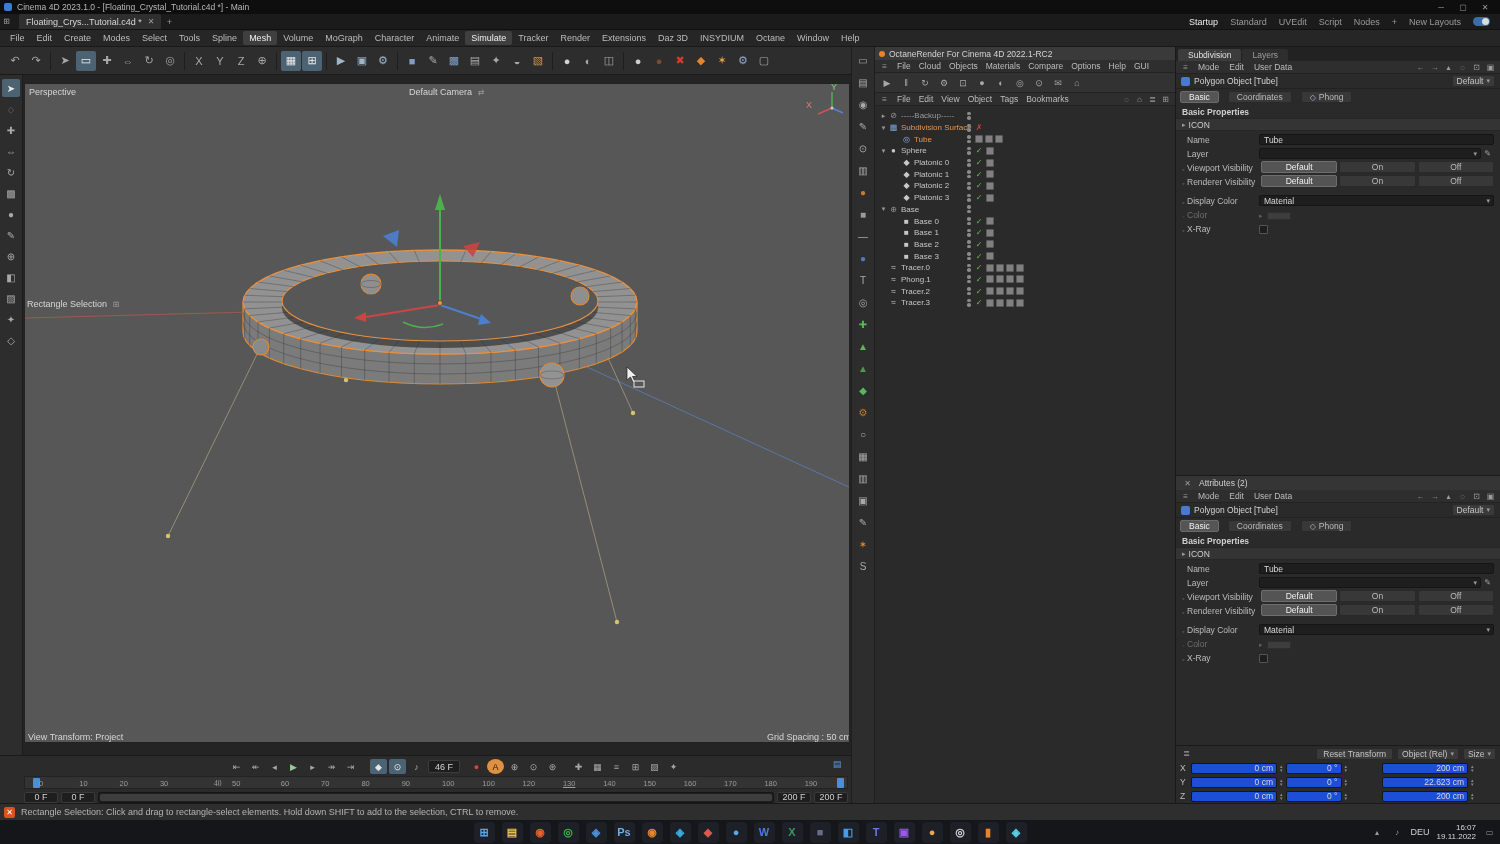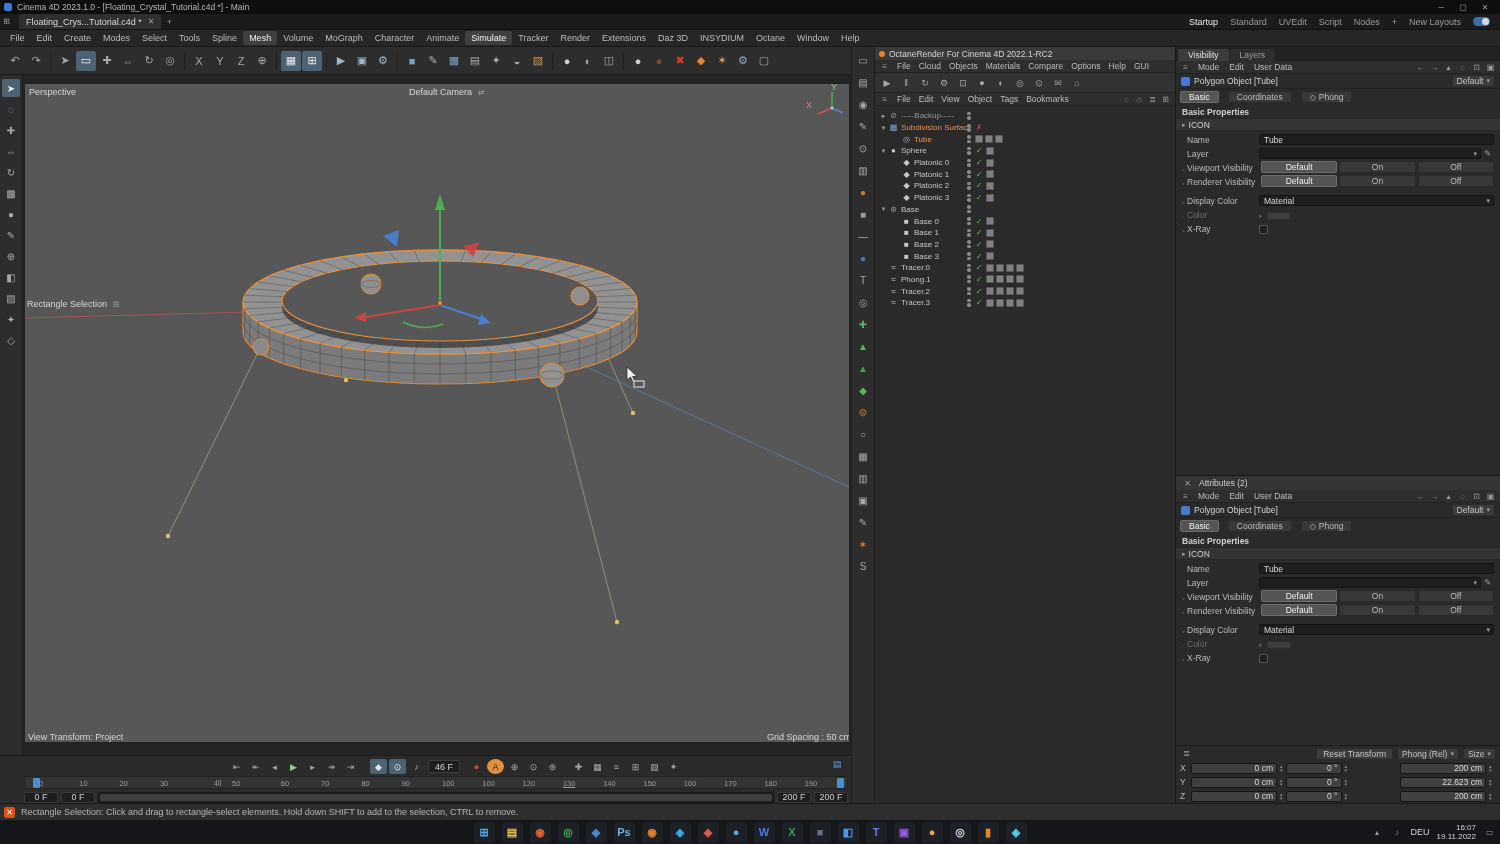--- a/index.html
+++ b/index.html
@@ -113,22 +113,22 @@
 .segbtn.active{background:#545454;border-color:#6e6e6e;color:#f0f0f0}
 .checkbox{width:9px;height:9px;background:#1e1e1e;border:1px solid #555;border-radius:1px}
 .swatch{width:24px;height:8px;background:#555;border:1px solid #333;margin-left:4px}
 .dim{opacity:.45}
 .attr-nav{display:flex;gap:1px}
 
 .coordhead{height:15px;display:flex;align-items:center;gap:4px;padding:0 4px}
 .cbtn{height:12px;background:#3a3a3a;border:1px solid #292929;border-radius:2px;padding:0 6px;display:flex;align-items:center;color:#c6c6c6;font-size:8.5px;font-family:"Liberation Sans",sans-serif}
 .crow{height:14px;display:flex;align-items:center;gap:3px;padding:0 4px;font-size:8.5px}
 .caxis{width:8px;color:#bcbcbc}
-.cfield{height:11px;background:#404040;border:1px solid #151515;border-radius:2px;display:flex;align-items:center;justify-content:flex-end;padding:0 3px;color:#d8d8d8}
-.cpos{width:86px}.crot{width:56px}.csize{width:86px;margin-left:50px}
+.cfield{height:11px;background:#1d4ed8;border:1px solid #151515;border-radius:2px;display:flex;align-items:center;justify-content:flex-end;padding:0 3px;color:#d8d8d8}
+.cpos{width:86px}.crot{width:56px}.csize{width:86px;margin-left:32px}
 .spin{display:flex;flex-direction:column;color:#8a8a8a;font-size:5px;line-height:4px}
 .spin i{font-style:normal}
 
 #taskbar{left:0;top:820px;width:1500px;height:24px;background:#14161a}
 #tbapps{position:absolute;left:0;right:0;top:0;height:24px;display:flex;justify-content:center;align-items:center;gap:7px}
 .app{width:21px;height:21px;border-radius:4px;display:flex;align-items:center;justify-content:center;font-size:11px;font-weight:bold;background:#1d2026}
 .tray{position:absolute;right:4px;top:0;height:24px;display:flex;align-items:center;gap:7px;color:#d0d0d0}
 .traytime{text-align:right;font-size:8px;line-height:9px;color:#d8d8d8}
 </style>
 </head>
@@ -794,21 +794,21 @@
             <span class="tag"></span>
             <span class="tag"></span>
             <span class="tag"></span>
           </span>
         </div>
       </div>
   </div>
 
   <div id="attr1" class="panel">
     <div class="attr-tabs-row">
-      <span class="attr-tab active">Visibility</span>
+      <span class="attr-tab active">Subdivision</span>
       <span class="attr-tab">Layers</span>
     </div>
     <div>
   <div class="menurow">
     <span class="mi">≡</span>
     <span class="pm">Mode</span>
     <span class="pm">Edit</span>
     <span class="pm">User Data</span>
     <span class="grow"></span>
     <span class="attr-nav">
@@ -974,21 +974,21 @@
   </div>
 </div>
   </div>
 
   <div id="coords" class="panel">
     <div class="coordhead">
       <span class="mi">≣</span>
       <span class="grow"></span>
       <span class="cbtn">Reset Transform</span>
       <span class="dd">
-          <span>Phong (Rel)</span>
+          <span>Object (Rel)</span>
         </span>
       <span class="dd">
           <span>Size</span>
         </span>
     </div>
     <div class="crow">
       <span class="caxis">X</span>
       <span class="cfield cpos">0 cm</span>
       <span class="spin">
           <i>▴</i>

